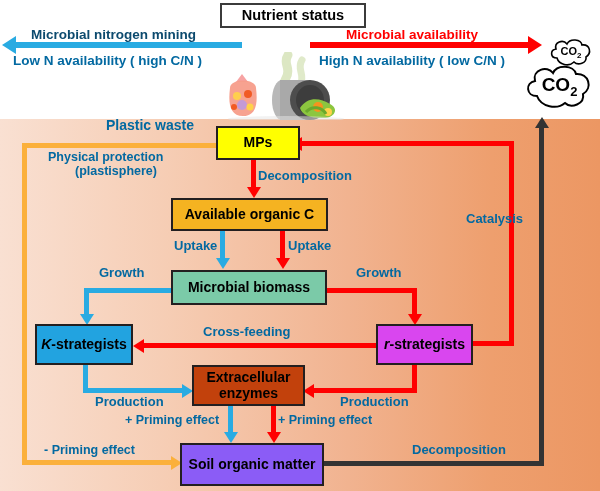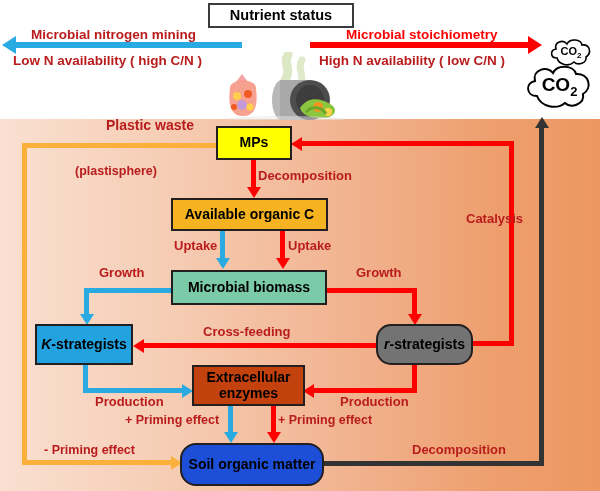--- a/index.html
+++ b/index.html
@@ -6,34 +6,34 @@
   body{width:600px;height:491px;position:relative;overflow:hidden;
        font-family:"Liberation Sans",sans-serif;}
 
   #stage{position:absolute;left:0;top:0;width:600px;height:491px;background:#ffffff;}
 
   
   .soil-panel{position:absolute;left:0;top:119px;width:600px;height:372px;
       background:linear-gradient(to right,#f9e0d2 0%,#f6cdb4 28%,#f1b390 58%,#ee9f6e 82%,#ec9763 100%);}
 
   
-  .lbl{position:absolute;font-weight:bold;color:#b91c1c;white-space:nowrap;line-height:1.12;}
+  .lbl{position:absolute;font-weight:bold;color:#0369a1;white-space:nowrap;line-height:1.12;}
 
   
   .box{position:absolute;border:2.5px solid #231f20;display:flex;align-items:center;
        justify-content:center;text-align:center;font-weight:bold;color:#000;
        line-height:1.1;box-sizing:border-box;}
   .box.mps{background:#ffff00;}
   .box.aoc{background:#f5b321;}
   .box.mb{background:#7bcaa8;}
   .box.kstr{background:#22a3e0;}
-  .box.rstr{background:#737373;border-radius:15px;}
+  .box.rstr{background:#d946ef;}
   .box.enz{background:#c2410c;}
-  .box.som{background:#1d4ed8;border-radius:16px;}
-  .box.nutrient{background:#ffffff;border:2px solid #3b3b3b;}
+  .box.som{background:#8b5cf6;}
+  .box.nutrient{background:#ffffff;border:2px solid #3b3b3b;margin-left:12px;}
 
   
   .seg{position:absolute;}
   .h{height:5px;}
   .v{width:5px;}
   .c-red{background:#ff0000;}
   .c-blue{background:#29abe2;}
   .c-orange{background:#fbb03b;}
   .c-black{background:#333333;}
 
@@ -67,26 +67,26 @@
 </style>
 </head>
 <body>
 
 <div id="stage">
 
   <div class="soil-panel"></div>
 
   <div class="box nutrient" style="left:208px;top:3px;width:146px;height:25px;font-size:14.5px;">Nutrient status</div>
 
-  <div class="lbl" style="left:31px;top:27px;font-size:13.5px;color:#b91c1c;">Microbial nitrogen mining</div>
+  <div class="lbl" style="left:31px;top:27px;font-size:13.5px;color:#0c4a6e;">Microbial nitrogen mining</div>
   <div class="toparrow blue" style="left:14px;top:42px;width:228px;"></div>
   <div class="tip tip-left" style="left:2px;top:36px;"></div>
   <div class="lbl" style="left:13px;top:53px;font-size:13.5px;">Low N availability ( high C/N )</div>
 
-  <div class="lbl" style="left:346px;top:27px;font-size:13.5px;color:#ff0000;">Microbial stoichiometry</div>
+  <div class="lbl" style="left:346px;top:27px;font-size:13.5px;color:#ff0000;">Microbial availability</div>
   <div class="toparrow red" style="left:310px;top:42px;width:219px;"></div>
   <div class="tip tip-right" style="left:528px;top:36px;"></div>
   <div class="lbl" style="left:319px;top:53px;font-size:13.5px;text-align:right;">High N availability ( low C/N )</div>
 
   <div class="cloud" style="left:548px;top:37px;width:46px;height:31px;">
     <svg width="46" height="31" viewBox="0 0 46 31">
       <path d="M9 21 C2 21 2 13 8 12 C6 5 15 2 19 7 C22 1 33 2 34 8 C42 7 44 16 38 20 C39 26 30 29 26 25 C21 30 11 28 9 21 Z" fill="#ffffff" stroke="#000" stroke-width="1.6"></path>
     </svg>
     <div class="co2txt" style="font-size:11px;"><span>CO</span><sub style="font-size:8px;">2</sub></div>
   </div>
@@ -127,21 +127,21 @@
       <ellipse cx="64" cy="67" rx="58" ry="3" fill="#e5e5e5" opacity="0.5"></ellipse>
     </svg>
   </div>
 
   <div class="seg h c-orange" style="left:22px;top:143px;width:196px;"></div>
   <div class="seg v c-orange" style="left:22px;top:143px;height:322px;"></div>
   <div class="seg h c-orange" style="left:22px;top:460px;width:152px;"></div>
   <div class="ah ah-r or-r" style="left:171px;top:455.5px;"></div>
 
   <div class="lbl" style="left:48px;top:150px;font-size:12.5px;">
-    <br>
+    <span>Physical protection</span><br>
     <span style="display:inline-block;margin-left:27px;">(plastisphere)</span>
   </div>
 
   <div class="lbl" style="left:44px;top:443px;font-size:12.5px;">- Priming effect</div>
 
   <div class="seg h c-red" style="left:471px;top:341px;width:43px;"></div>
   <div class="seg v c-red" style="left:509px;top:141px;height:205px;"></div>
   <div class="seg h c-red" style="left:300px;top:141px;width:212px;"></div>
   <div class="ah ah-l red-l" style="left:291px;top:136.5px;"></div>
   <div class="lbl" style="left:466px;top:212px;font-size:13px;">Catalysis</div>
@@ -188,21 +188,21 @@
   <div class="lbl" style="left:340px;top:395px;font-size:13px;">Production</div>
 
   <div class="seg v c-blue" style="left:228px;top:406px;height:28px;"></div>
   <div class="ah ah-d blue-d" style="left:223.5px;top:432px;"></div>
   <div class="lbl" style="left:125px;top:413px;font-size:12.5px;">+ Priming effect</div>
 
   <div class="seg v c-red" style="left:271px;top:406px;height:28px;"></div>
   <div class="ah ah-d red-d" style="left:266.5px;top:432px;"></div>
   <div class="lbl" style="left:278px;top:413px;font-size:12.5px;">+ Priming effect</div>
 
-  <div class="box mps" style="left:216px;top:126px;width:76px;height:34px;font-size:14px;">MPs</div>
+  <div class="box mps" style="left:216px;top:126px;width:84px;height:34px;font-size:14px;">MPs</div>
 
   <div class="box aoc" style="left:171px;top:198px;width:157px;height:33px;font-size:14px;">Available organic C</div>
 
   <div class="box mb" style="left:171px;top:270px;width:156px;height:35px;font-size:14px;">Microbial biomass</div>
 
   <div class="box kstr" style="left:35px;top:324px;width:98px;height:41px;font-size:14px;">
     <span><i>K</i><span>-strategists</span></span>
   </div>
 
   <div class="box rstr" style="left:376px;top:324px;width:97px;height:41px;font-size:14px;">

